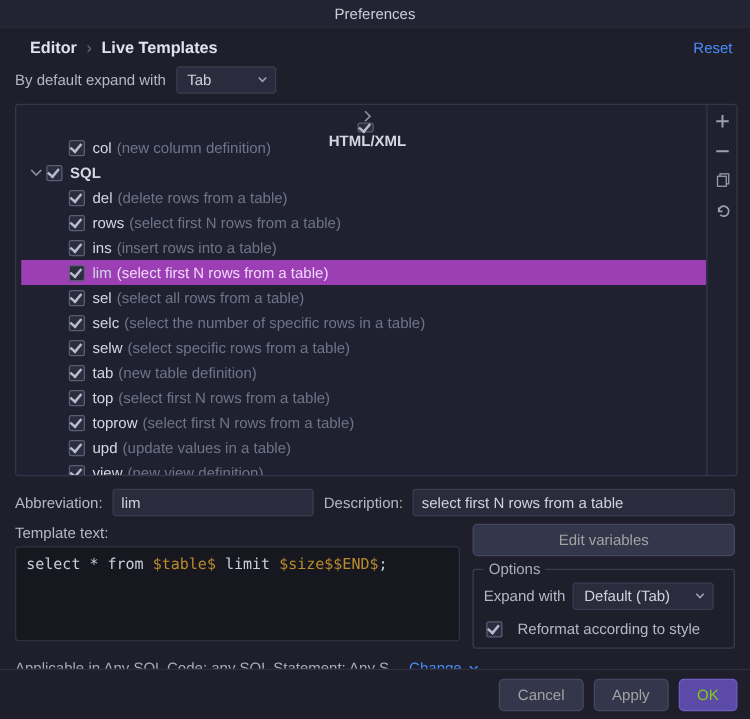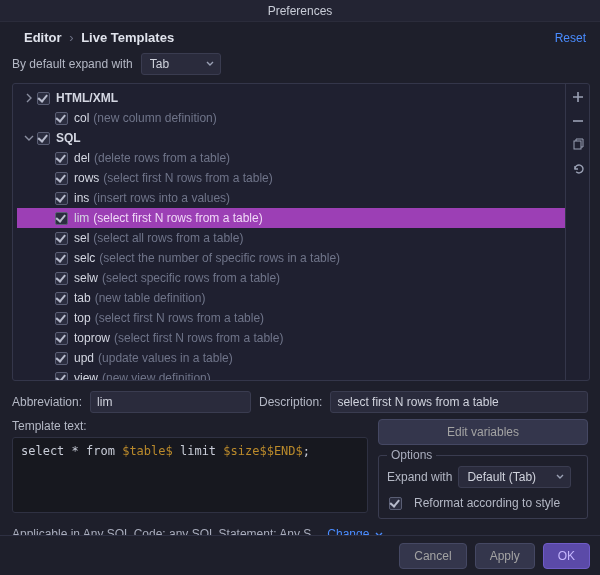--- a/index.html
+++ b/index.html
@@ -169,21 +169,21 @@
   .footer {
     position: absolute;
     bottom: 0; left: 0; right: 0;
     height: 40px;
     border-top: 1px solid #2e3042;
     display:flex; align-items:center; justify-content:flex-end;
     padding: 0 10px; gap: 8px;
     background:#1e1f2b;
     text-align:center;
   }
-  .btn.primary { background:#5b4aa8; border-color:#6f5cc7; color:#c4b5fd; }
+  .btn.primary { background:#5b4aa8; border-color:#6f5cc7; color:#84cc16; }
   svg { display:block; }
 </style>
 </head>
 <body>
 
 <div class="titlebar">Preferences</div>
 
 <div class="header">
   <div class="breadcrumb">
     <span>Editor</span>
@@ -200,21 +200,21 @@
     <span class="chev">
       <svg width="8" height="8" viewBox="0 0 8 8">
           <path d="M1 2l3 3 3-3" stroke="#9aa0b4" stroke-width="1.4" fill="none"></path>
         </svg>
     </span>
   </div>
 </div>
 
 <div class="tree-wrap">
   <div class="tree" id="tree">
-      <div class="tree-row" style="padding-left: 6px;">
+      <div class="tree-row" style="padding-left: 6px; flex-direction: column;">
         <span class="arrow">
           <svg width="10" height="10" viewBox="0 0 10 10">
             <path d="M3 1l4 4-4 4" stroke="#8a8ea0" stroke-width="1.4" fill="none"></path>
           </svg>
         </span>
         <span class="cb chk"></span>
         <span class="lbl bold">HTML/XML</span>
       </div>
       <div class="tree-row" style="padding-left: 24px;">
         <span class="arrow"></span>
@@ -240,21 +240,21 @@
       <div class="tree-row" style="padding-left: 24px;">
         <span class="arrow"></span>
         <span class="cb chk"></span>
         <span class="lbl">rows </span>
         <span class="hint">(select first N rows from a table)</span>
       </div>
       <div class="tree-row" style="padding-left: 24px;">
         <span class="arrow"></span>
         <span class="cb chk"></span>
         <span class="lbl">ins </span>
-        <span class="hint">(insert rows into a values)</span>
+        <span class="hint">(insert rows into a table)</span>
       </div>
       <div class="tree-row selected" style="padding-left: 24px;">
         <span class="arrow"></span>
         <span class="cb chk"></span>
         <span class="lbl">lim </span>
         <span class="hint">(select first N rows from a table)</span>
       </div>
       <div class="tree-row" style="padding-left: 24px;">
         <span class="arrow"></span>
         <span class="cb chk"></span>

